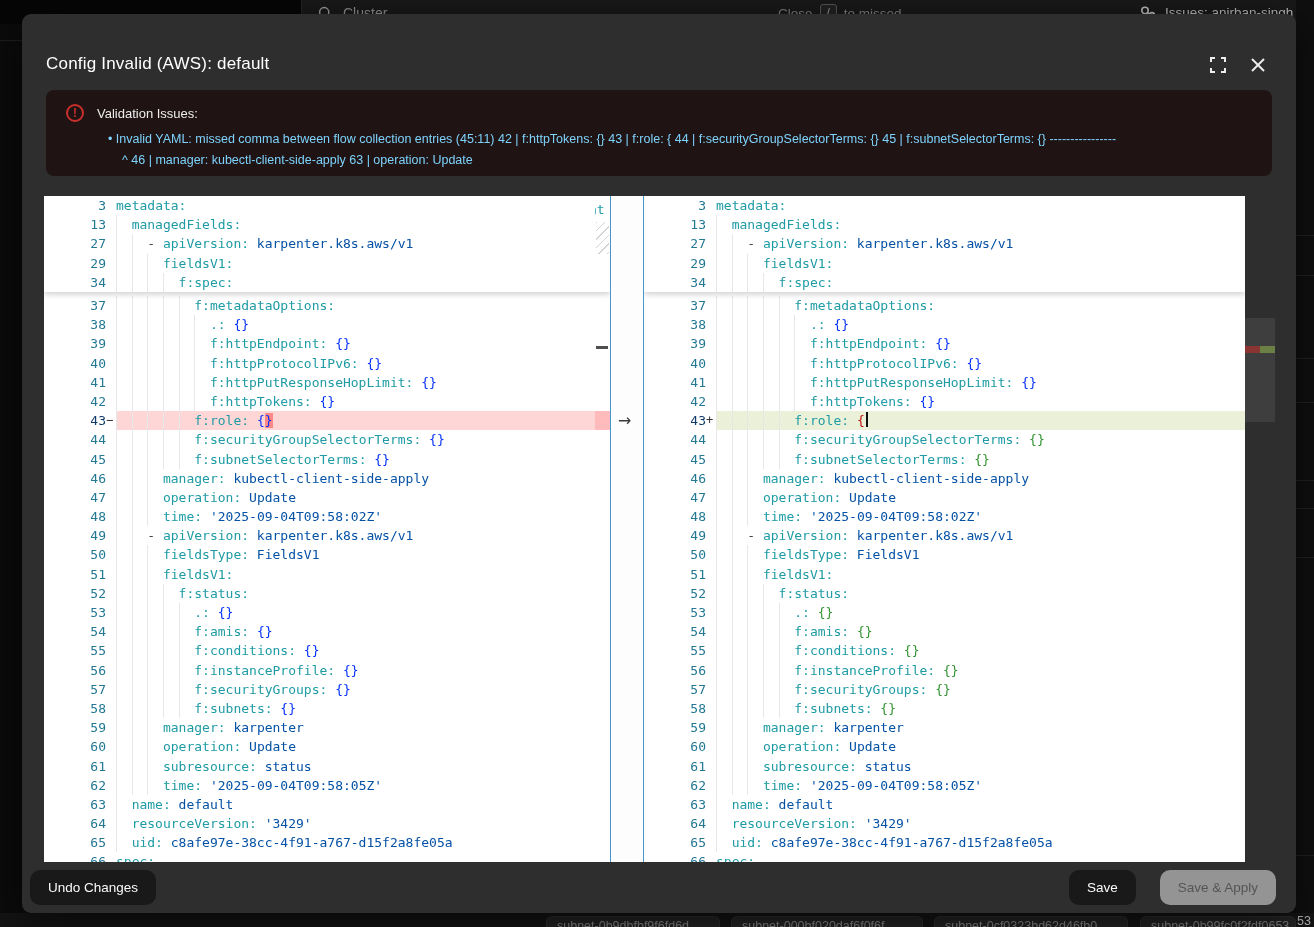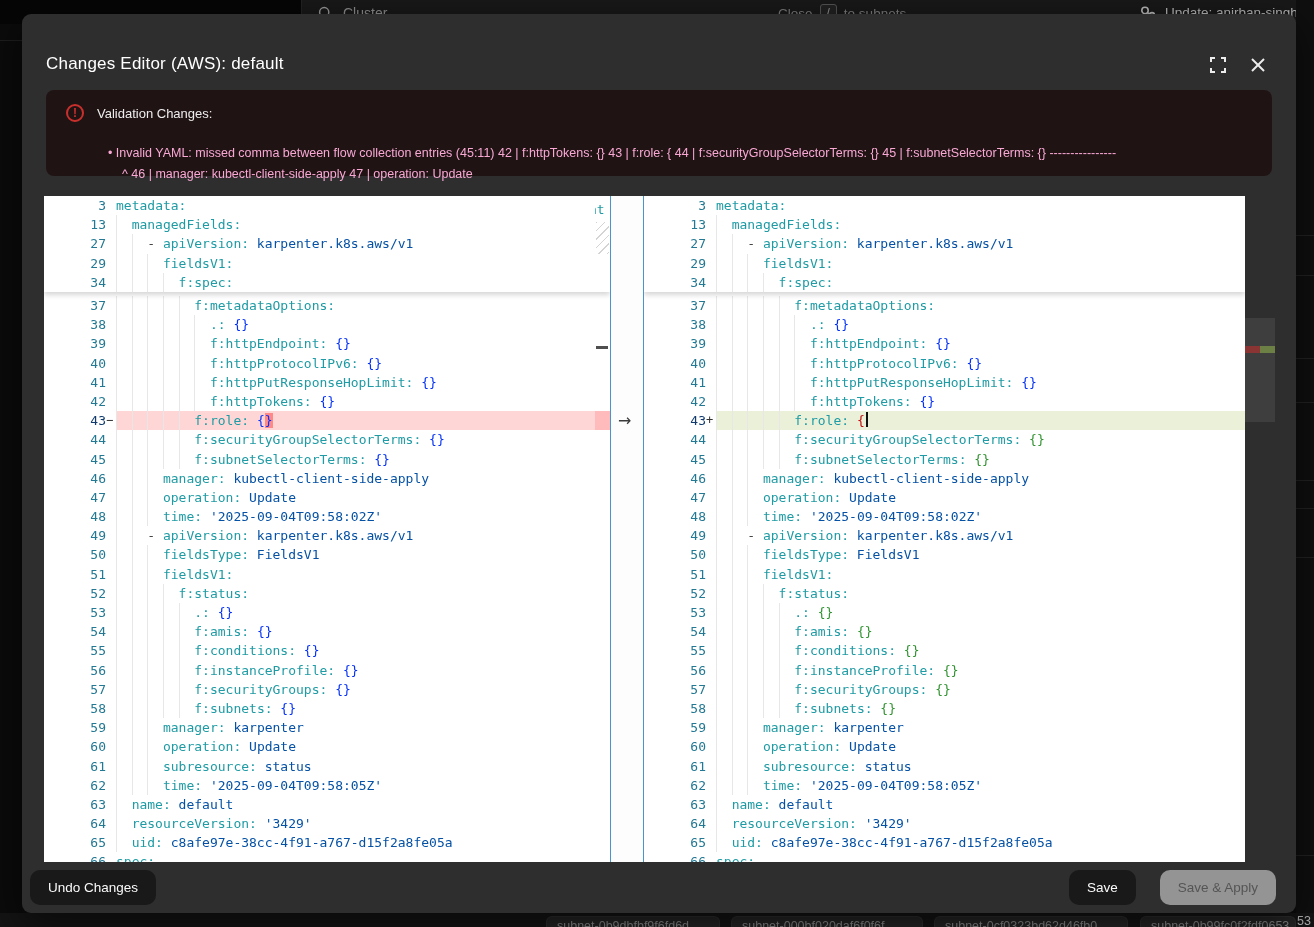--- a/index.html
+++ b/index.html
@@ -28,21 +28,21 @@
            border-radius:9px; box-shadow:0 10px 40px rgba(0,0,0,.6); }
   .modal-title { position:absolute; left:24px; top:40px; color:#fff; font-size:17px; font-weight:400; letter-spacing:.2px; }
   .icon-btn { position:absolute; top:40px; width:22px; height:22px; cursor:pointer; display:flex; align-items:center; justify-content:center; }
   .btn-fullscreen { left:1185px; } .btn-close-x { left:1225px; }
 
   .banner { position:absolute; left:24px; top:76px; width:1226px; height:86px; background:#201314;
             border-radius:8px; padding:14px 20px; color:#ededed; }
   .banner-head { display:flex; align-items:center; gap:13px; font-size:13px; }
   .excl { width:18px; height:18px; border:2px solid #c9302c; border-radius:50%; color:#c9302c; font-size:12px;
           font-weight:700; display:flex; align-items:center; justify-content:center; flex:0 0 18px; }
-  .banner-body { margin:21px 0 0 42px; font-size:12.5px; line-height:21px; color:#f9a8d4; }
+  .banner-body { margin:7px 0 0 42px; font-size:12.5px; line-height:21px; color:#7dd3fc; }
   .banner-body .b1::before { content:"•  "; }
 
   
   .editor { position:absolute; left:22px; top:182px; width:1201px; height:666px; background:#fff; overflow:hidden;
             font-family:"DejaVu Sans Mono", monospace; }
   .pane { position:absolute; top:0; bottom:0; overflow:hidden; background:#fff; }
   .pane-left { left:0; width:566px; }
   .pane-right { left:600px; width:601px; }
   .sash { position:absolute; top:0; bottom:0; left:566px; width:34px; background:#fdfdfd;
           border-left:1.5px solid #4795cd; border-right:1.5px solid #4795cd; }
@@ -104,31 +104,31 @@
       <svg width="15" height="15" viewBox="0 0 15 15">
           <circle cx="6.2" cy="6.2" r="4.6" fill="none" stroke="#9a9a9a" stroke-width="1.5"></circle>
           <line x1="9.8" y1="9.8" x2="13.6" y2="13.6" stroke="#9a9a9a" stroke-width="1.5"></line>
         </svg>
     </span>
     <span>Cluster</span>
   </div>
   <div class="press-wrap">
     <span>Close</span>
     <span class="keycap">/</span>
-    <span>to subnets</span>
+    <span>to missed</span>
   </div>
   <div class="cluster-wrap">
     <span>
       <svg width="17" height="15" viewBox="0 0 17 15">
           <circle cx="5" cy="5.5" r="3.2" fill="none" stroke="#bbb" stroke-width="1.6"></circle>
           <circle cx="12" cy="10" r="2.4" fill="none" stroke="#bbb" stroke-width="1.6"></circle>
           <line x1="7.5" y1="8" x2="10" y2="9" stroke="#bbb" stroke-width="1.4"></line>
         </svg>
     </span>
-    <span>Update: anirban-singh</span>
+    <span>Issues: anirban-singh</span>
   </div>
 </div>
 <div class="left-strip">
     <span class="hline"></span>
   </div>
 <div class="right-strip">
   <i style="top:235px"></i>
     <i style="top:275px"></i>
     <i style="top:358px"></i>
     <i style="top:402px"></i>
@@ -141,21 +141,21 @@
   <div id="chips">
       <div class="chip" style="left: 546px; width: 174px;">subnet-0b9dbfbf9f6fd6d</div>
       <div class="chip" style="left: 731px; width: 192px;">subnet-000bf020daf6f0f6f</div>
       <div class="chip" style="left: 934px; width: 194px;">subnet-0cf0323bd62d46fb0</div>
       <div class="chip" style="left: 1140px; width: 156px;">subnet-0b99fc0f2fdf0653</div>
     </div>
   <span class="edge-frag">53</span>
 </div>
 
 <div class="modal">
-  <div class="modal-title">Changes Editor (AWS): default</div>
+  <div class="modal-title">Config Invalid (AWS): default</div>
 
   <div class="icon-btn btn-fullscreen">
     <span>
       <svg width="18" height="18" viewBox="0 0 18 18" fill="none" stroke="#ececec" stroke-width="2">
         <path d="M2 6 V2 H6"></path>
           <path d="M12 2 H16 V6"></path>
           <path d="M16 12 V16 H12"></path>
           <path d="M6 16 H2 V12"></path>
       </svg>
     </span>
@@ -165,25 +165,25 @@
       <svg width="16" height="16" viewBox="0 0 16 16" stroke="#ececec" stroke-width="2">
           <line x1="2" y1="2" x2="14" y2="14"></line>
           <line x1="14" y1="2" x2="2" y2="14"></line>
         </svg>
     </span>
   </div>
 
   <div class="banner">
     <div class="banner-head">
       <span class="excl">!</span>
-      <span>Validation Changes:</span>
+      <span>Validation Issues:</span>
     </div>
     <div class="banner-body">
       <div class="b1">Invalid YAML: missed comma between flow collection entries (45:11) 42 | f:httpTokens: {} 43 | f:role: { 44 | f:securityGroupSelectorTerms: {} 45 | f:subnetSelectorTerms: {} ----------------</div>
-      <div class="b2" style="margin-left:14px">^ 46 | manager: kubectl-client-side-apply 47 | operation: Update</div>
+      <div class="b2" style="margin-left:14px">^ 46 | manager: kubectl-client-side-apply 63 | operation: Update</div>
     </div>
   </div>
 
   <div class="editor">
     <div class="pane pane-left">
       <div class="sticky" id="left-sticky">
           <div class="crow"><span class="ln">3</span><span class="mk"></span><span class="code"><span class="txt" style="padding-left: 0ch;"><span class="t-k">metadata:</span></span></span></div>
           <div class="crow"><span class="ln">13</span><span class="mk"></span><span class="code"><i class="guide" style="left: 0ch;"></i><span class="txt" style="padding-left: 2ch;"><span class="t-k">managedFields:</span></span></span></div>
           <div class="crow"><span class="ln">27</span><span class="mk"></span><span class="code"><i class="guide" style="left: 0ch;"></i><i class="guide" style="left: 2ch;"></i><span class="txt" style="padding-left: 4ch;"><span class="t-d">- </span><span class="t-k">apiVersion:</span><span class="t-v"> karpenter.k8s.aws/v1</span></span></span></div>
           <div class="crow"><span class="ln">29</span><span class="mk"></span><span class="code"><i class="guide" style="left: 0ch;"></i><i class="guide" style="left: 2ch;"></i><i class="guide" style="left: 4ch;"></i><span class="txt" style="padding-left: 6ch;"><span class="t-k">fieldsV1:</span></span></span></div>

